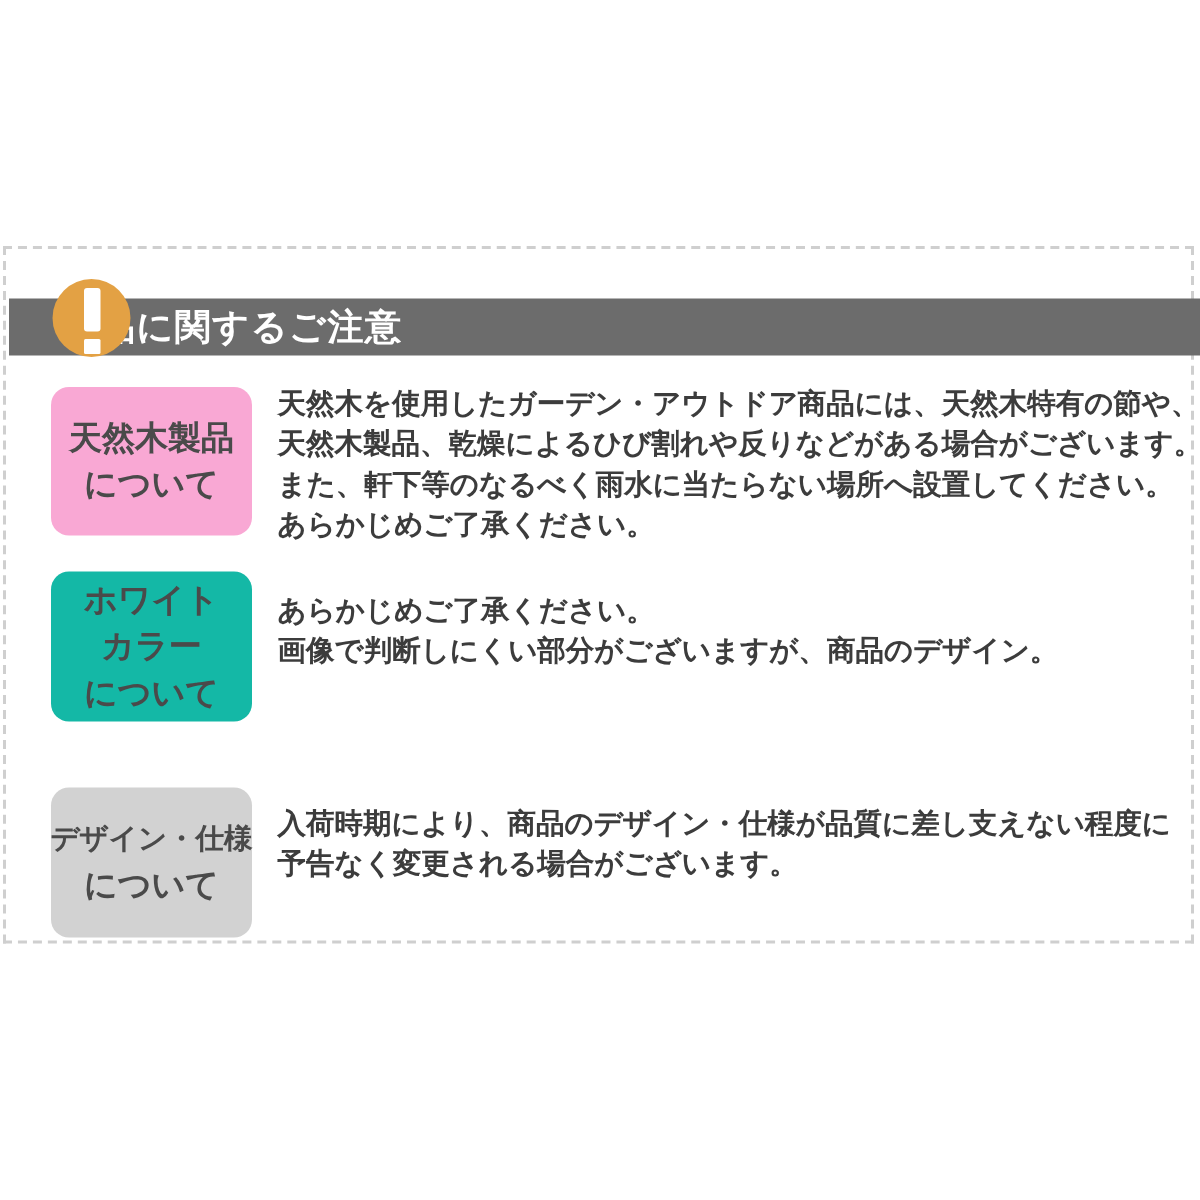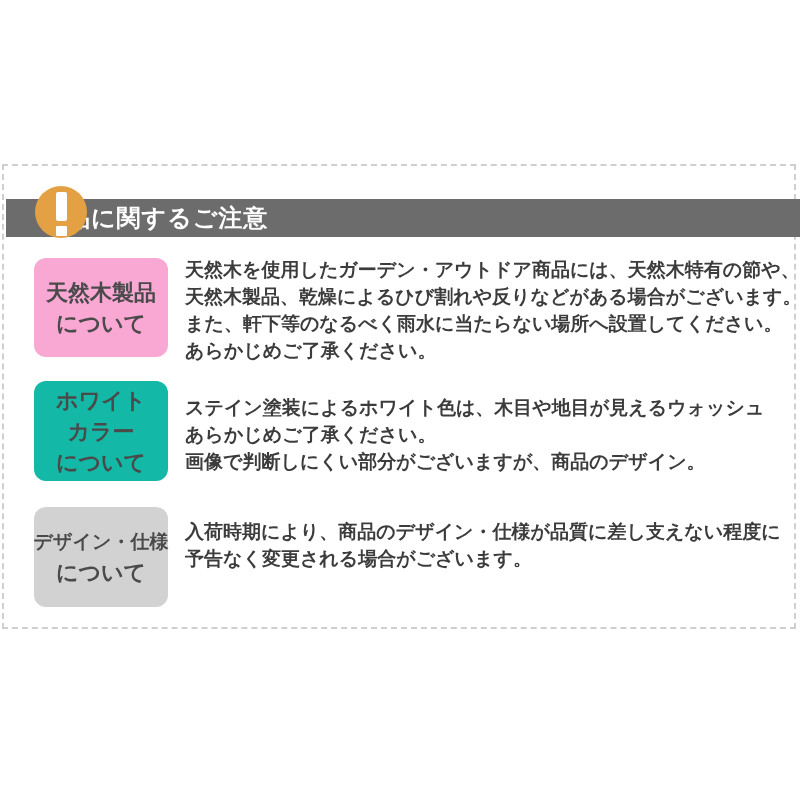--- a/index.html
+++ b/index.html
@@ -58,21 +58,21 @@
     background: #ffffff;
     border-radius: 1px;
   }
   .section {
     position: absolute;
     left: 0; width: 800px;
     z-index: 2;
   }
   .section-1 { top: 258px; height: 99px; }
   .section-2 { top: 381px; height: 100px; }
-  .section-3 { top: 507px; height: 100px; }
+  .section-3 { top: 525px; height: 100px; }
   .label-box {
     position: absolute;
     left: 34px; top: 0; bottom: 0;
     width: 134px;
     background: #d2d2d2;
     border-radius: 12px;
     display: flex;
     flex-direction: column;
     align-items: center;
     justify-content: center;
@@ -130,21 +130,20 @@
     </div>
   </div>
 
   <div class="section section-2">
     <div class="label-box" style="background-color: #14b8a6;">
       <div class="label-line">ホワイト</div>
       <div class="label-line">カラー</div>
       <div class="label-line">について</div>
     </div>
     <div class="body-text">
-      <div class="body-line">ステイン塗装によるホワイト色は、木目や地目が見えるウォッシュ</div>
       <div class="body-line">あらかじめご了承ください。</div>
       <div class="body-line">画像で判断しにくい部分がございますが、商品のデザイン。</div>
     </div>
   </div>
 
   <div class="section section-3">
     <div class="label-box" style="background-color: rgb(210, 210, 210);">
       <div class="label-line">デザイン・仕様</div>
       <div class="label-line">について</div>
     </div>

